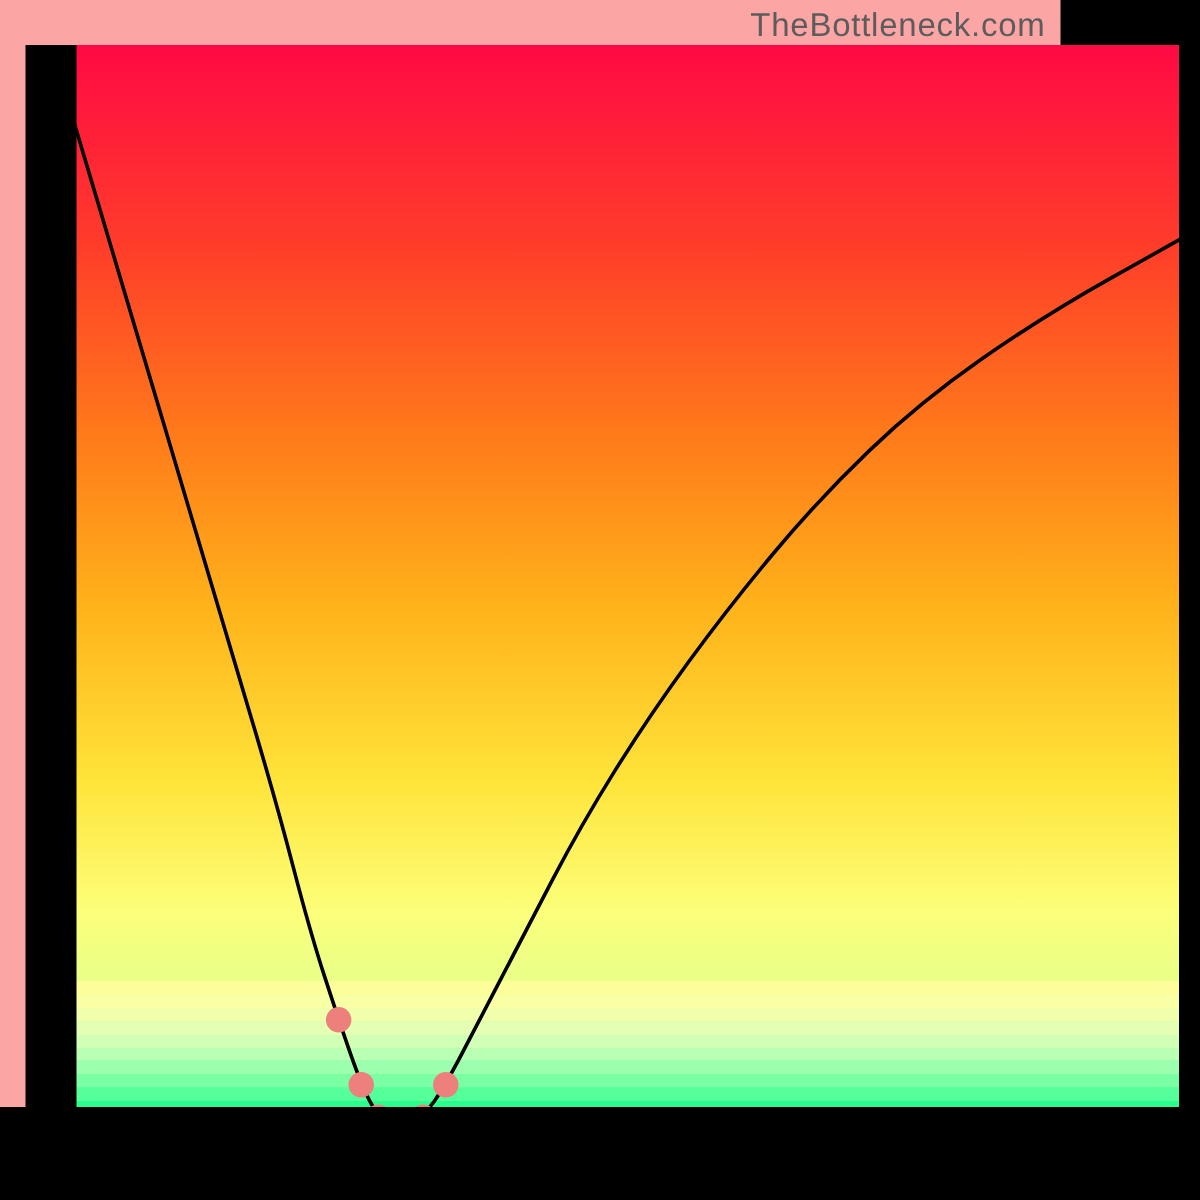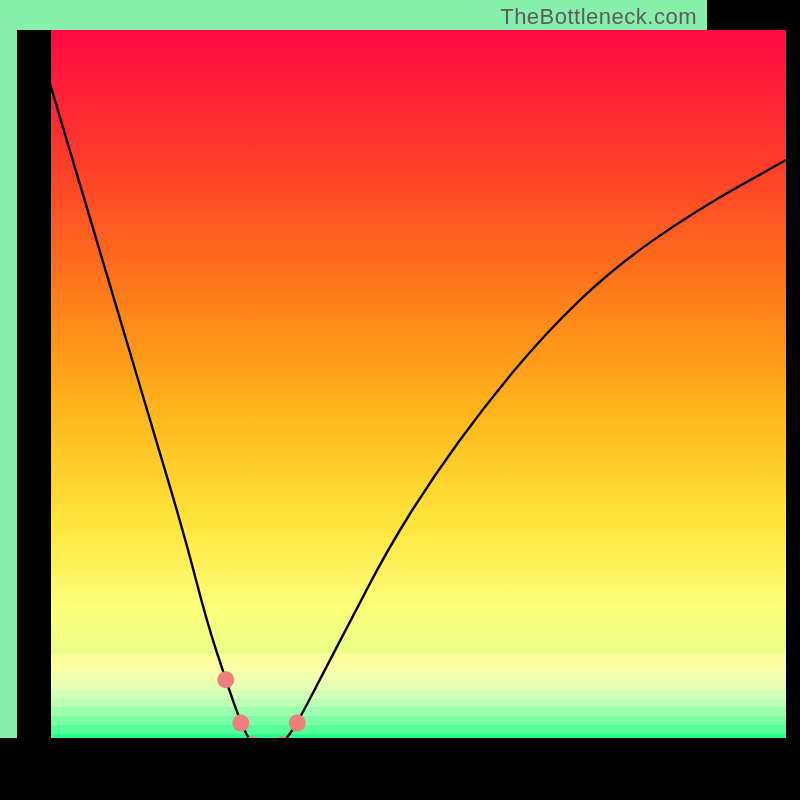--- a/index.html
+++ b/index.html
@@ -8,21 +8,21 @@
     width: 800px;
     height: 800px;
     overflow: hidden;
     background: #000;
     font-family: Arial, Helvetica, sans-serif;
   }
   .frame {
     position: relative;
     width: 707px;
     height: 800px;
-    background: #86efac;
+    background: #fca5a5;
   }
   .watermark {
     position: absolute;
     top: 4px;
     right: 10px;
     color: #5c5c5c;
     font-size: 22px;
     letter-spacing: 0.5px;
     font-weight: 500;
     z-index: 5;

